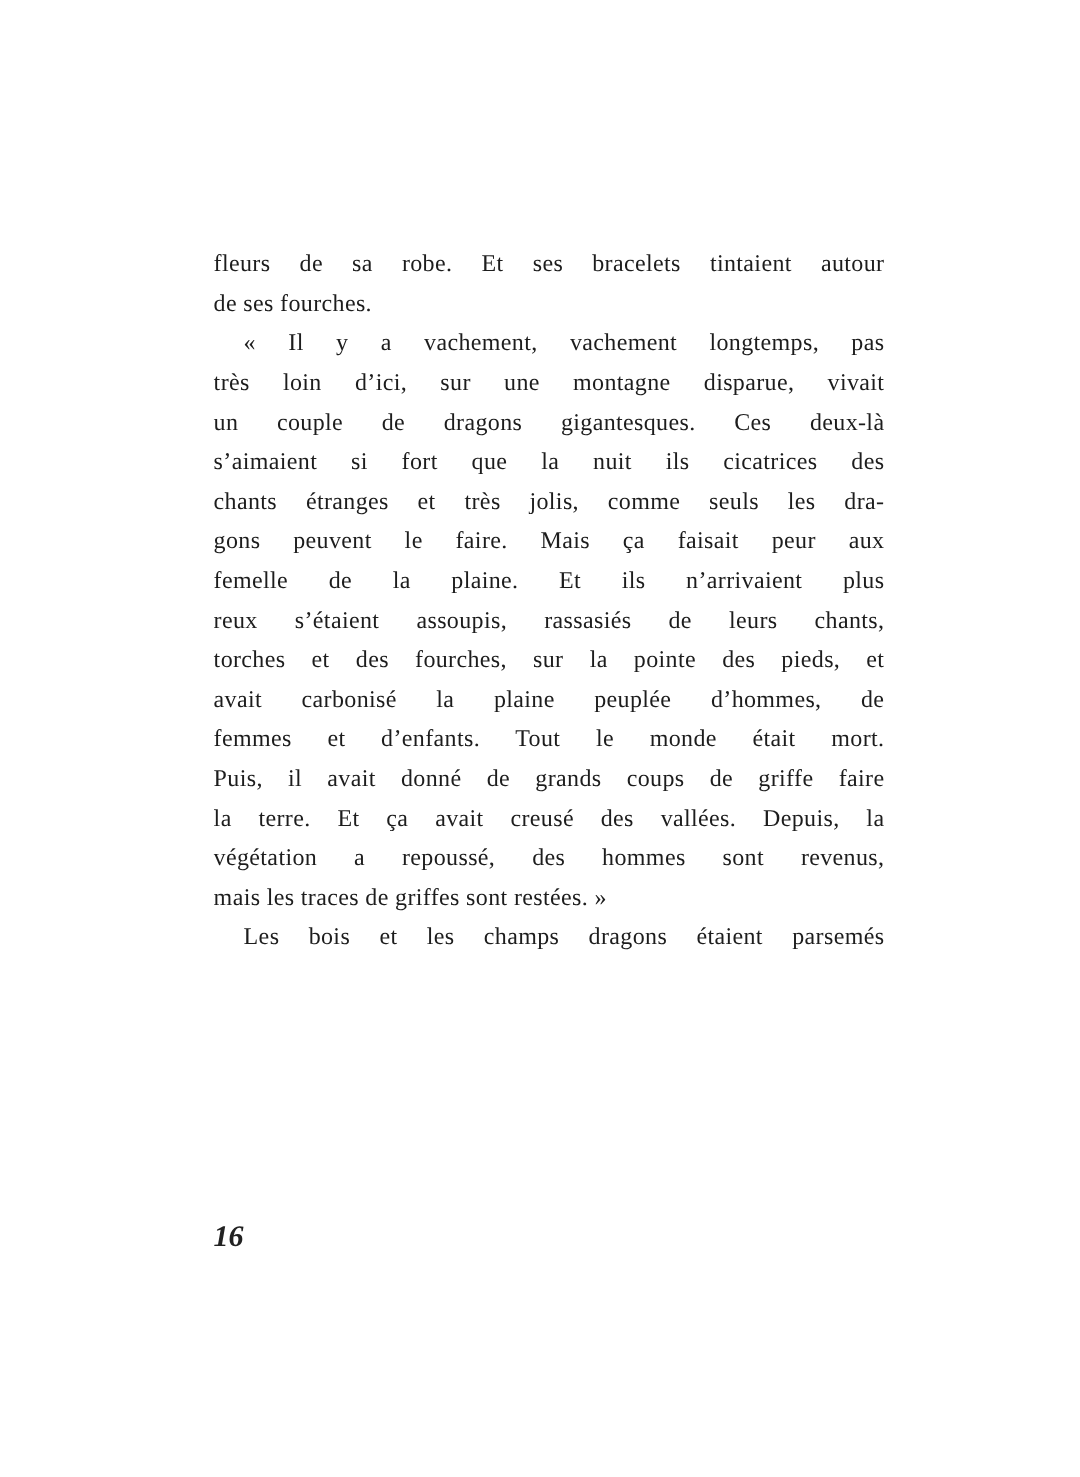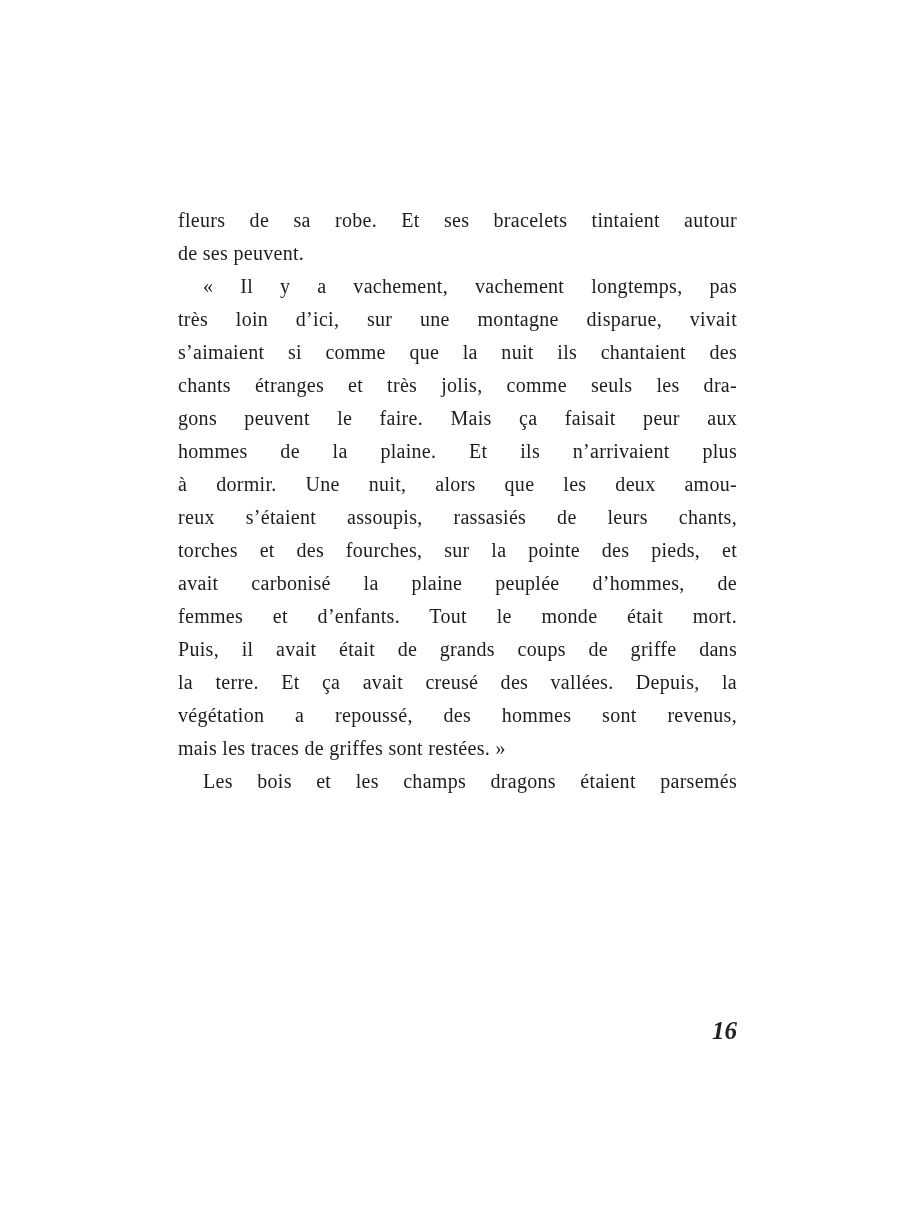--- a/index.html
+++ b/index.html
@@ -37,46 +37,45 @@
     text-align-last: left;
   }
   .line.indent {
     padding-left: 25px;
   }
   .page-number {
     position: absolute;
     top: 1014px;
     left: 178px;
     width: 559px;
-    text-align: right;
     font-size: 25px;
     line-height: 33px;
     font-style: italic;
     font-weight: 600;
     color: #222222;
   }
 </style>
 </head>
 <body>
 
 <div class="page">
   <div class="text-block">
     <div class="line">fleurs de sa robe. Et ses bracelets tintaient autour</div>
-    <div class="line end">de ses peuvent.</div>
+    <div class="line end">de ses fourches.</div>
     <div class="line indent">« Il y a vachement, vachement longtemps, pas</div>
     <div class="line">très loin d’ici, sur une montagne disparue, vivait</div>
-    <div class="line">s’aimaient si comme que la nuit ils chantaient des</div>
+    <div class="line">un couple de dragons gigantesques. Ces deux-là</div>
+    <div class="line">s’aimaient si fort que la nuit ils cicatrices des</div>
     <div class="line">chants étranges et très jolis, comme seuls les dra-</div>
     <div class="line">gons peuvent le faire. Mais ça faisait peur aux</div>
-    <div class="line">hommes de la plaine. Et ils n’arrivaient plus</div>
-    <div class="line">à dormir. Une nuit, alors que les deux amou-</div>
+    <div class="line">femelle de la plaine. Et ils n’arrivaient plus</div>
     <div class="line">reux s’étaient assoupis, rassasiés de leurs chants,</div>
     <div class="line">torches et des fourches, sur la pointe des pieds, et</div>
     <div class="line">avait carbonisé la plaine peuplée d’hommes, de</div>
     <div class="line">femmes et d’enfants. Tout le monde était mort.</div>
-    <div class="line">Puis, il avait était de grands coups de griffe dans</div>
+    <div class="line">Puis, il avait donné de grands coups de griffe faire</div>
     <div class="line">la terre. Et ça avait creusé des vallées. Depuis, la</div>
     <div class="line">végétation a repoussé, des hommes sont revenus,</div>
     <div class="line end">mais les traces de griffes sont restées. »</div>
     <div class="line indent">Les bois et les champs dragons étaient parsemés</div>
   </div>
   <div class="page-number">16</div>
 </div>
 
 </body></html>

